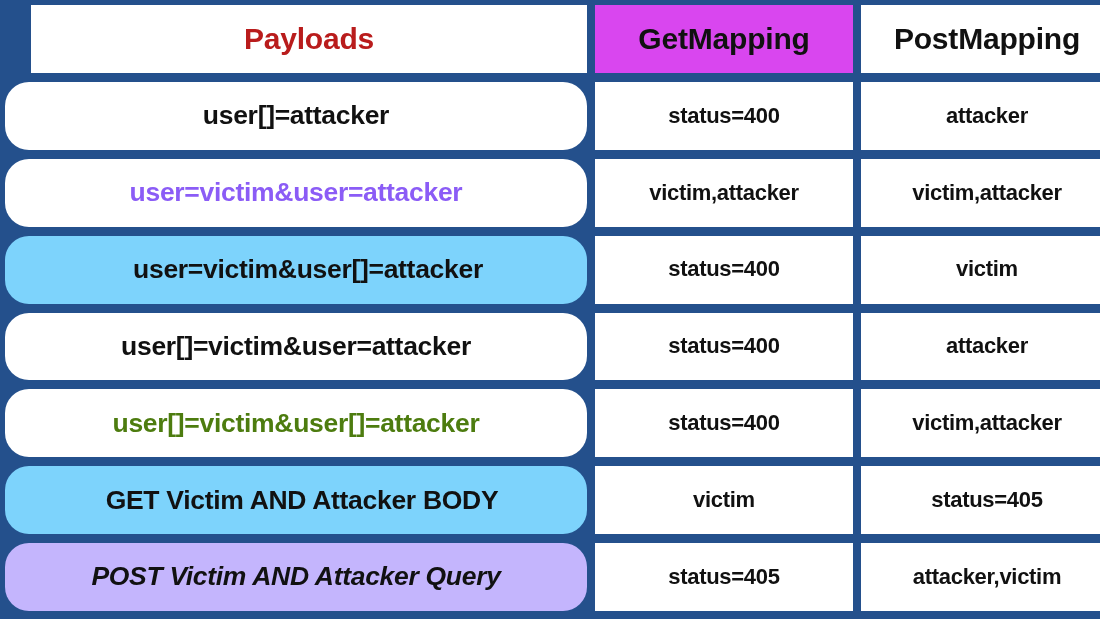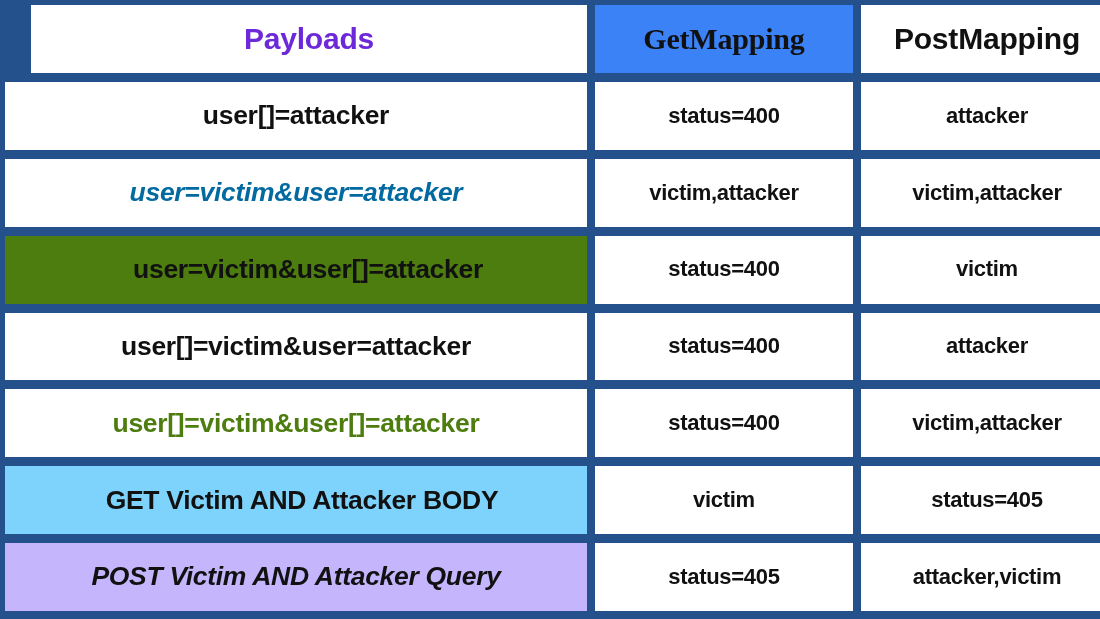--- a/index.html
+++ b/index.html
@@ -53,45 +53,46 @@
 
   
   .cell.body-cell {
     font-size: 27px;
     letter-spacing: -0.3px;
   }
 
   
   .col-payloads.body-cell {
     font-size: 26.5px;
+    border-radius: 24px;
   }
 
   .col-get.body-cell,
   .col-post.body-cell {
     font-size: 22px;
   }
 </style>
 </head>
 <body>
 
 <div class="table-figure" style="background: rgb(36, 80, 140);">
 
-  <div class="cell header-cell col-payloads" style="background: rgb(255, 255, 255); color: #6d28d9; margin-left: 26px;">Payloads</div>
-  <div class="cell header-cell col-get" style="background: #3b82f6; color: rgb(17, 17, 17); font-family: Liberation Serif, serif;">GetMapping</div>
+  <div class="cell header-cell col-payloads" style="background: rgb(255, 255, 255); color: #b91c1c; margin-left: 26px;">Payloads</div>
+  <div class="cell header-cell col-get" style="background: #d946ef; color: rgb(17, 17, 17);">GetMapping</div>
   <div class="cell header-cell col-post" style="background: rgb(255, 255, 255); color: rgb(17, 17, 17);">PostMapping</div>
 
   <div class="cell body-cell col-payloads" style="background: rgb(255, 255, 255); color: rgb(17, 17, 17);">user[]=attacker</div>
   <div class="cell body-cell col-get" style="background: rgb(255, 255, 255); color: rgb(17, 17, 17);">status=400</div>
   <div class="cell body-cell col-post" style="background: rgb(255, 255, 255); color: rgb(17, 17, 17);">attacker</div>
 
-  <div class="cell body-cell col-payloads" style="background: rgb(255, 255, 255); color: #0369a1; font-style: italic;">user=victim&amp;user=attacker</div>
+  <div class="cell body-cell col-payloads" style="background: rgb(255, 255, 255); color: #8b5cf6;">user=victim&amp;user=attacker</div>
   <div class="cell body-cell col-get" style="background: rgb(255, 255, 255); color: rgb(17, 17, 17);">victim,attacker</div>
   <div class="cell body-cell col-post" style="background: rgb(255, 255, 255); color: rgb(17, 17, 17);">victim,attacker</div>
 
-  <div class="cell body-cell col-payloads" style="background: #4d7c0f; color: rgb(17, 17, 17); padding-left: 28px;">user=victim&amp;user[]=attacker</div>
+  <div class="cell body-cell col-payloads" style="background: #7dd3fc; color: rgb(17, 17, 17); padding-left: 28px;">user=victim&amp;user[]=attacker</div>
   <div class="cell body-cell col-get" style="background: rgb(255, 255, 255); color: rgb(17, 17, 17);">status=400</div>
   <div class="cell body-cell col-post" style="background: rgb(255, 255, 255); color: rgb(17, 17, 17);">victim</div>
 
   <div class="cell body-cell col-payloads" style="background: rgb(255, 255, 255); color: rgb(17, 17, 17);">user[]=victim&amp;user=attacker</div>
   <div class="cell body-cell col-get" style="background: rgb(255, 255, 255); color: rgb(17, 17, 17);">status=400</div>
   <div class="cell body-cell col-post" style="background: rgb(255, 255, 255); color: rgb(17, 17, 17);">attacker</div>
 
   <div class="cell body-cell col-payloads" style="background: rgb(255, 255, 255); color: #4d7c0f;">user[]=victim&amp;user[]=attacker</div>
   <div class="cell body-cell col-get" style="background: rgb(255, 255, 255); color: rgb(17, 17, 17);">status=400</div>
   <div class="cell body-cell col-post" style="background: rgb(255, 255, 255); color: rgb(17, 17, 17);">victim,attacker</div>

